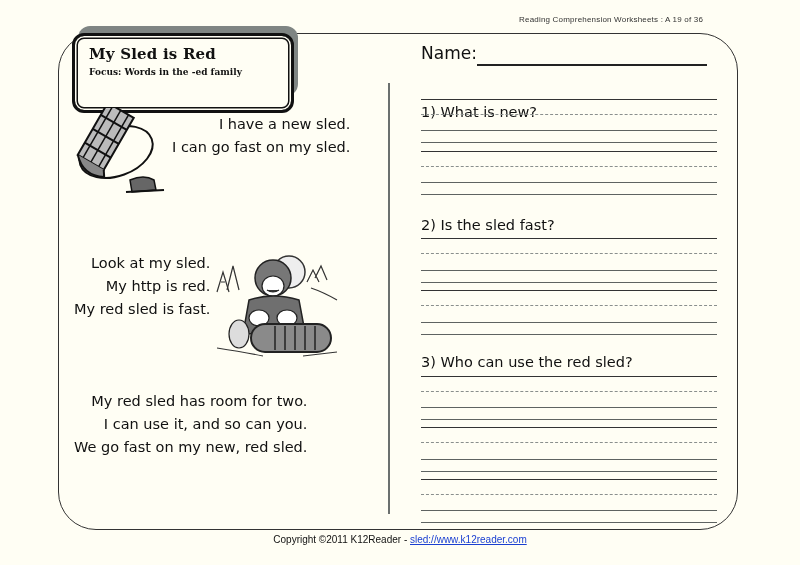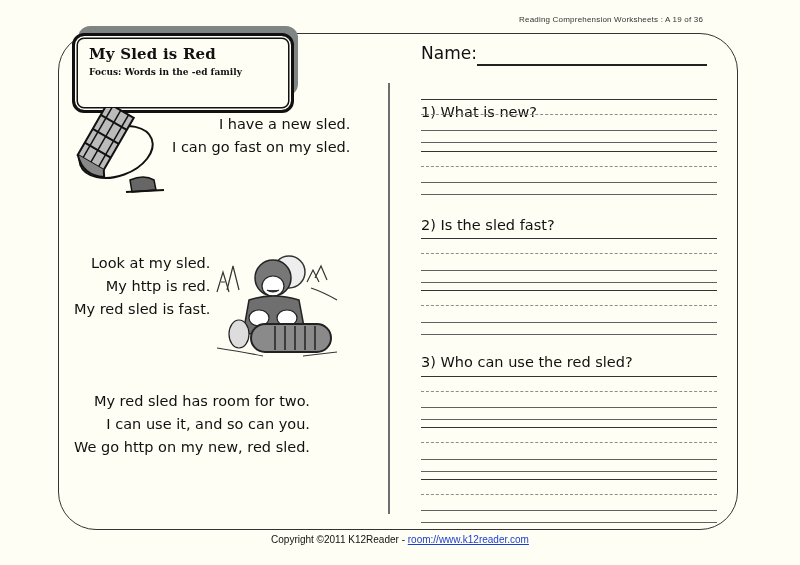--- a/index.html
+++ b/index.html
@@ -206,21 +206,21 @@
   <div>I can go fast on my sled.</div>
 </div>
 <div class="passage p2">
   <div>Look at my sled.</div>
   <div>My http is red.</div>
   <div>My red sled is fast.</div>
 </div>
 <div class="passage p3">
   <div>My red sled has room for two.</div>
   <div>I can use it, and so can you.</div>
-  <div>We go http on my new, red sled.</div>
+  <div>We go fast on my new, red sled.</div>
 </div>
 
 <div class="divider"></div>
 
 <div class="name-row">Name:</div>
 <div class="name-line"></div>
 
 <div class="question" style="top:60px;margin-top:44px;">1) What is new?</div>
 <div>
   <div class="rule dark" style="top:99px;"></div>
@@ -255,14 +255,14 @@
   <div class="rule dash" style="top:442px;"></div>
   <div class="rule solid" style="top:459px;"></div>
   <div class="rule solid" style="top:471px;"></div>
   <div class="rule dark" style="top:479px;"></div>
   <div class="rule dash" style="top:494px;"></div>
   <div class="rule solid" style="top:510px;"></div>
   <div class="rule solid" style="top:522px;"></div>
 </div>
 
 <div class="footer">
-  <span>Copyright ©2011 K12Reader - </span><a>room://www.k12reader.com</a>
+  <span>Copyright ©2011 K12Reader - </span><a>sled://www.k12reader.com</a>
 </div>
 
 </body></html>

